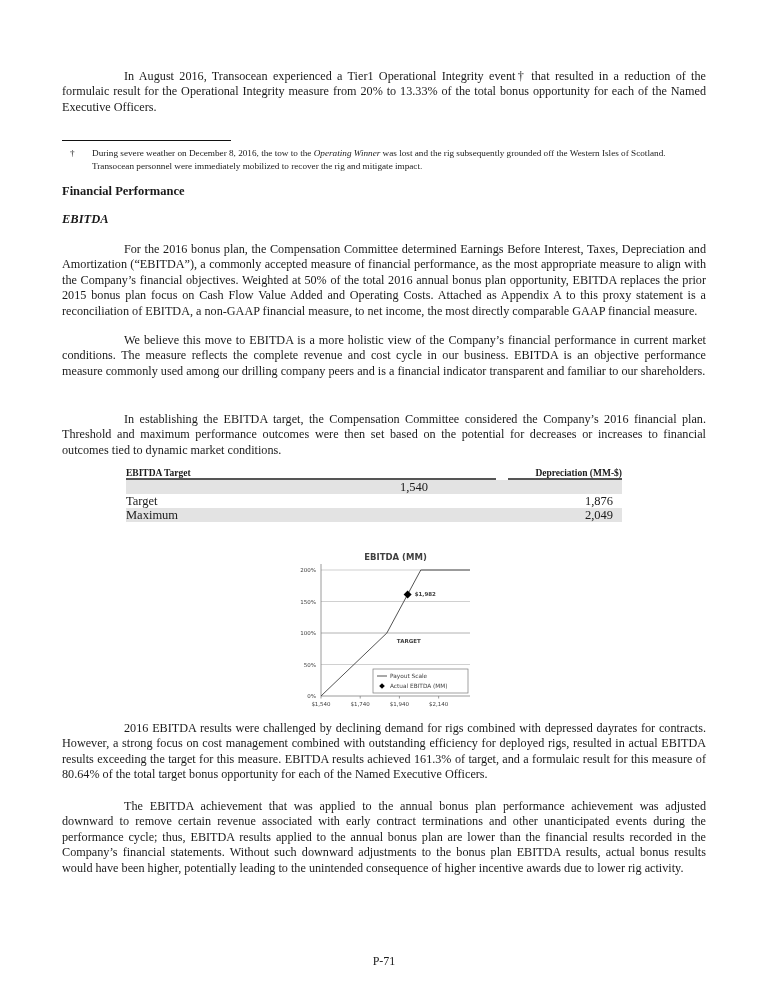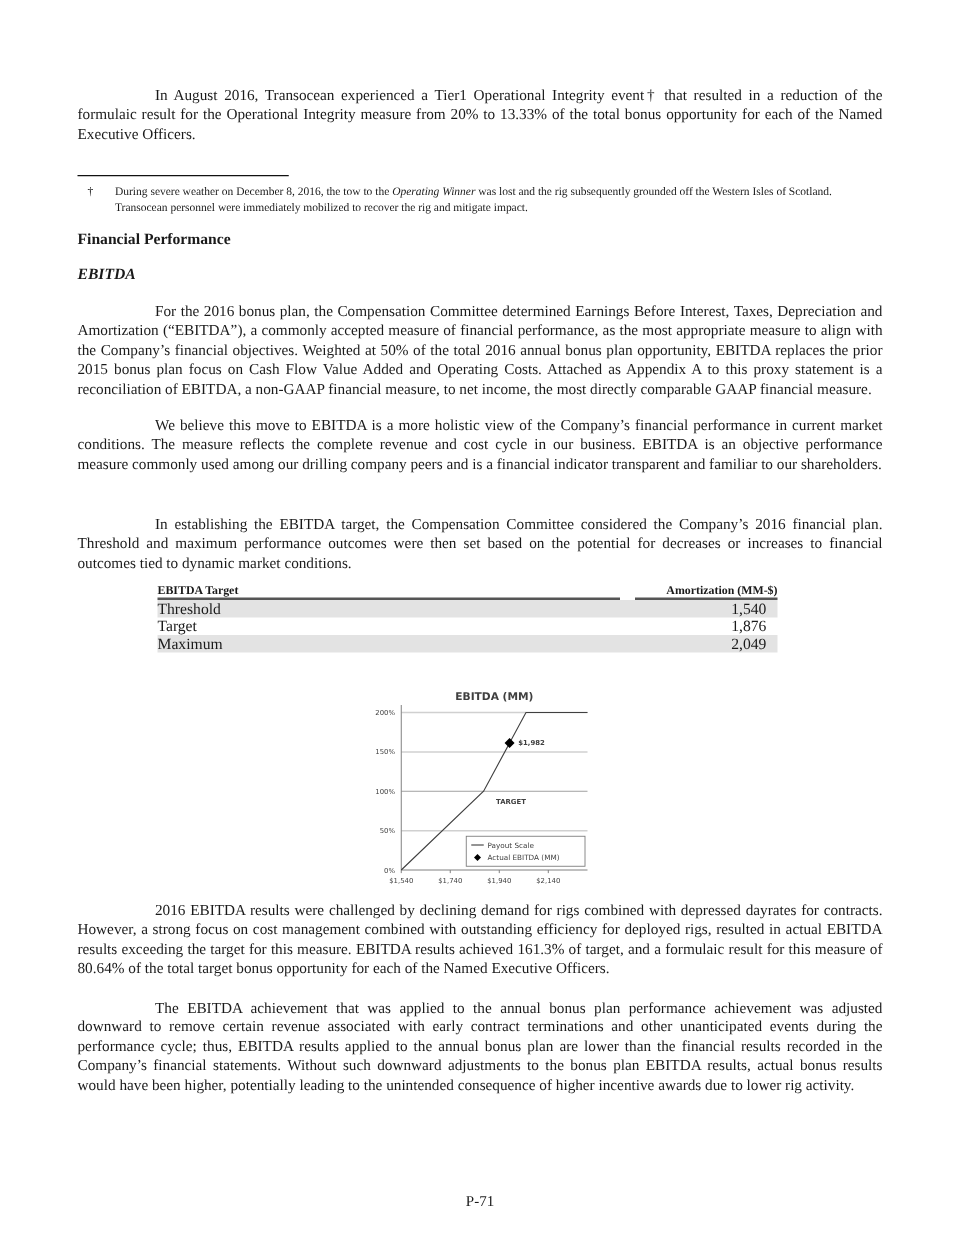--- a/index.html
+++ b/index.html
@@ -52,24 +52,23 @@
   <h4 class="h-ebitda">EBITDA</h4>
 
   <p class="para p2">For the 2016 bonus plan, the Compensation Committee determined Earnings Before Interest, Taxes, Depreciation and Amortization (“EBITDA”), a commonly accepted measure of financial performance, as the most appropriate measure to align with the Company’s financial objectives. Weighted at 50% of the total 2016 annual bonus plan opportunity, EBITDA replaces the prior 2015 bonus plan focus on Cash Flow Value Added and Operating Costs. Attached as Appendix A to this proxy statement is a reconciliation of EBITDA, a non-GAAP financial measure, to net income, the most directly comparable GAAP financial measure.</p>
   <p class="para p3">We believe this move to EBITDA is a more holistic view of the Company’s financial performance in current market conditions. The measure reflects the complete revenue and cost cycle in our business. EBITDA is an objective performance measure commonly used among our drilling company peers and is a financial indicator transparent and familiar to our shareholders.</p>
   <p class="para p4">In establishing the EBITDA target, the Compensation Committee considered the Company’s 2016 financial plan. Threshold and maximum performance outcomes were then set based on the potential for decreases or increases to financial outcomes tied to dynamic market conditions.</p>
 
   <div class="tbl">
     <div class="hdr">
       <div class="c1">EBITDA Target</div>
       <div class="gap"></div>
-      <div class="c2">Amortization (MM-$)</div>
+      <div class="c2">Depreciation (MM-$)</div>
     </div>
     <div class="row shade">
-      <div class="c1">Threshold</div>
       <div class="c2">1,540</div>
     </div>
     <div class="row">
       <div class="c1">Target</div>
       <div class="c2">1,876</div>
     </div>
     <div class="row shade">
       <div class="c1">Maximum</div>
       <div class="c2">2,049</div>
     </div>

